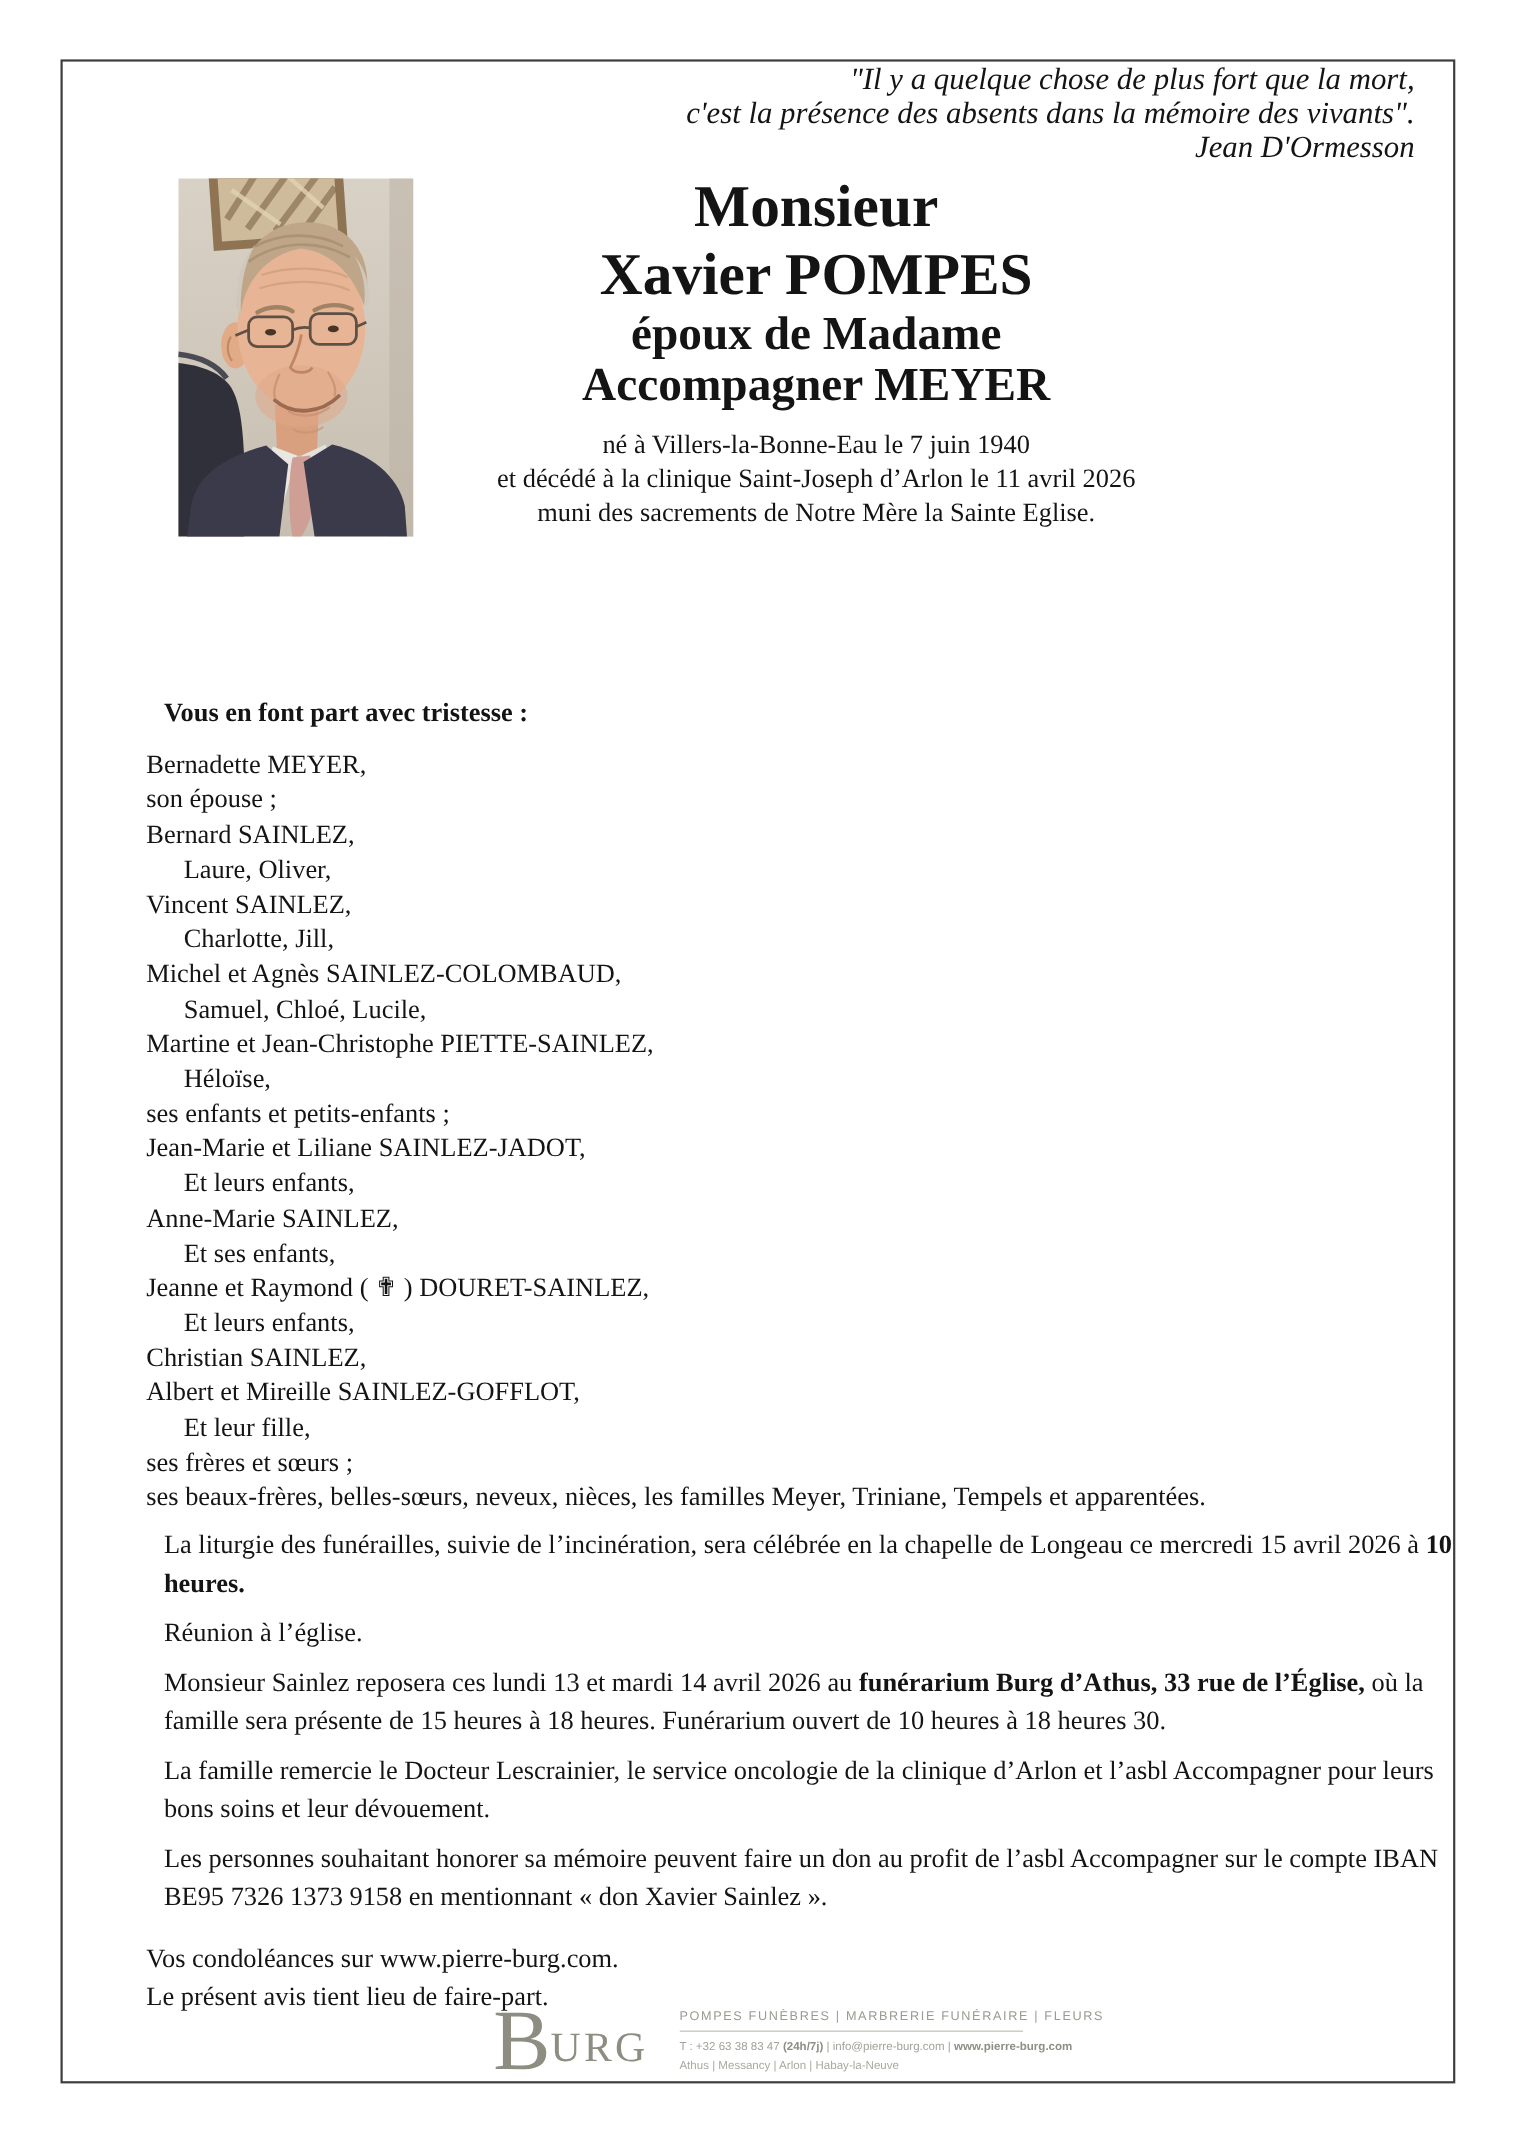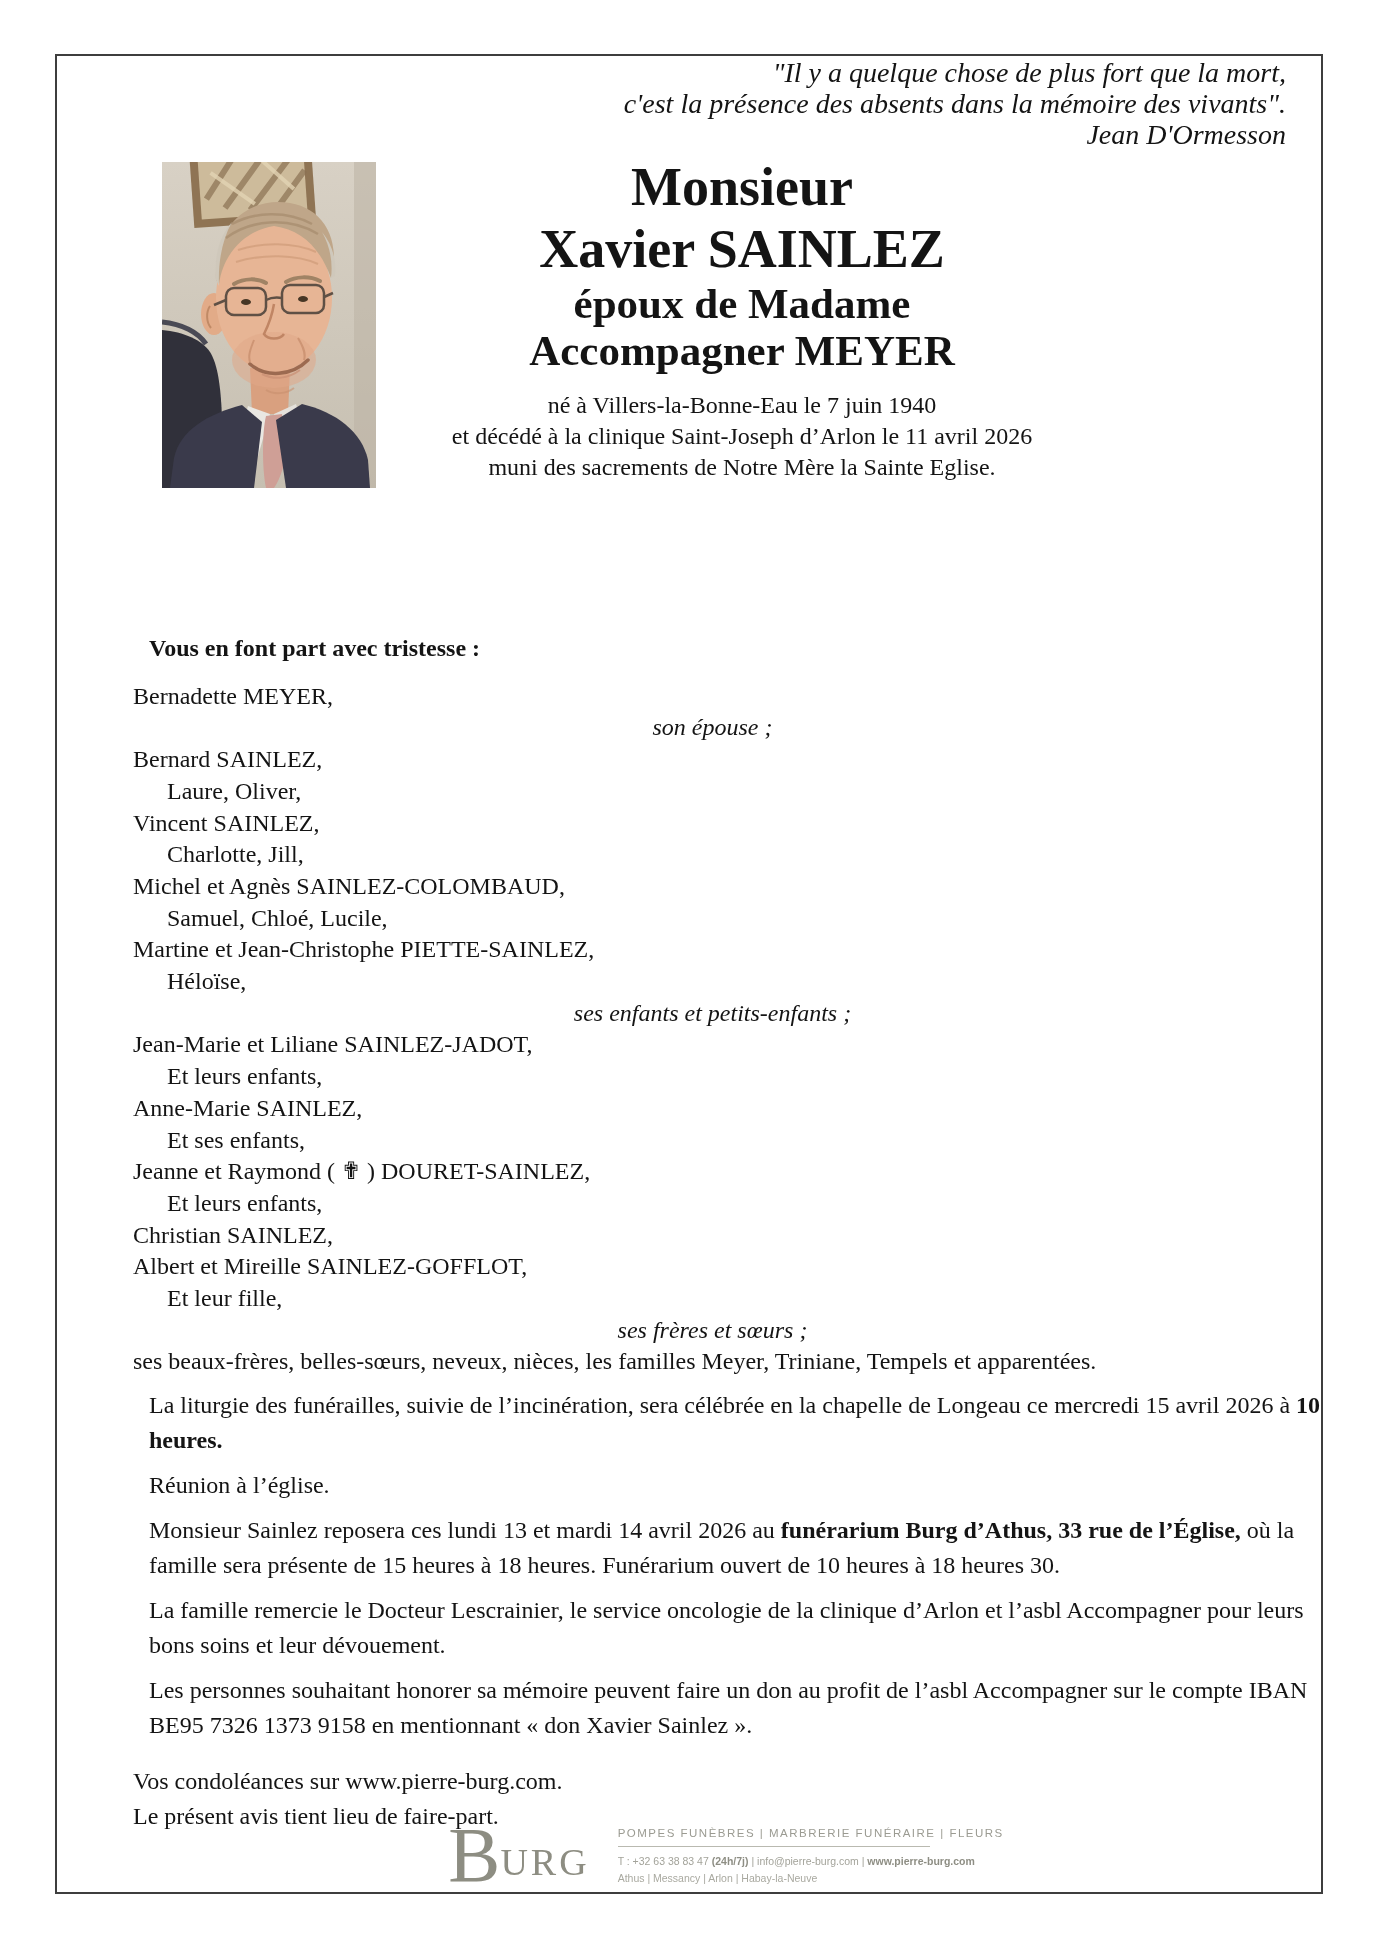--- a/index.html
+++ b/index.html
@@ -20,21 +20,21 @@
   .titles{position:absolute;left:310px;top:100px;width:750px;text-align:center;}
   .t-big{font-size:54px;font-weight:bold;line-height:62px;}
   .t-mid{font-size:43px;font-weight:bold;line-height:47px;}
   .t-details{margin-top:16px;font-size:24px;line-height:31px;}
 
   
   .bodytext{position:absolute;left:76px;top:561px;width:1190px;font-size:24px;}
   .intro{line-height:31.7px;margin:16px;font-weight:bold;}
   .fline{line-height:31.7px;}
   .fline.indent{padding-left:34px;}
-  .fline.relation{text-align:center;font-style:italic;padding-right:31px;}
+  .fline.relation{text-align:left;padding-right:31px;}
   .para{margin:10px 0 0 16px;line-height:35px;}
   .b{font-weight:bold;}
   .closing{margin-top:21px;line-height:35px;}
 
   
   .footer{position:absolute;left:0;right:0;bottom:8px;display:flex;justify-content:center;
           align-items:center;gap:28px;font-family:"Liberation Sans","DejaVu Sans",sans-serif;}
   .logo{color:#8d8d82;font-family:"Liberation Serif",serif;display:flex;align-items:flex-end;line-height:1;}
   .logo .li{font-size:78px;line-height:58px;}
   .logo .lr{font-size:38px;letter-spacing:3px;line-height:44px;}
@@ -105,21 +105,21 @@
           <path d="M92,178 C88,188 86,194 88,200 M136,176 C142,186 144,192 142,198" stroke="#c88f6e" stroke-width="2" fill="none" opacity="0.8"></path>
           <path d="M88,202 C104,216 130,214 146,198" stroke="#9c6a50" stroke-width="3.5" fill="none" stroke-linecap="round"></path>
           <path d="M100,212 C112,218 126,217 138,208" stroke="#c98f74" stroke-width="2" fill="none" opacity="0.7"></path>
           <path d="M104,228 C112,233 124,232 132,226" stroke="#c88f6e" stroke-width="2" fill="none" opacity="0.6"></path>
         </g>
       </svg>
     </div>
 
     <div class="titles">
       <div class="t-big">Monsieur</div>
-      <div class="t-big">Xavier SAINLEZ</div>
+      <div class="t-big">Xavier POMPES</div>
       <div class="t-mid">époux de Madame</div>
       <div class="t-mid">Accompagner MEYER</div>
       <div class="t-details">
         <div>né à Villers-la-Bonne-Eau le 7 juin 1940</div>
         <div>et décédé à la clinique Saint-Joseph d’Arlon le 11 avril 2026</div>
         <div>muni des sacrements de Notre Mère la Sainte Eglise.</div>
       </div>
     </div>
 
     <div class="bodytext">

